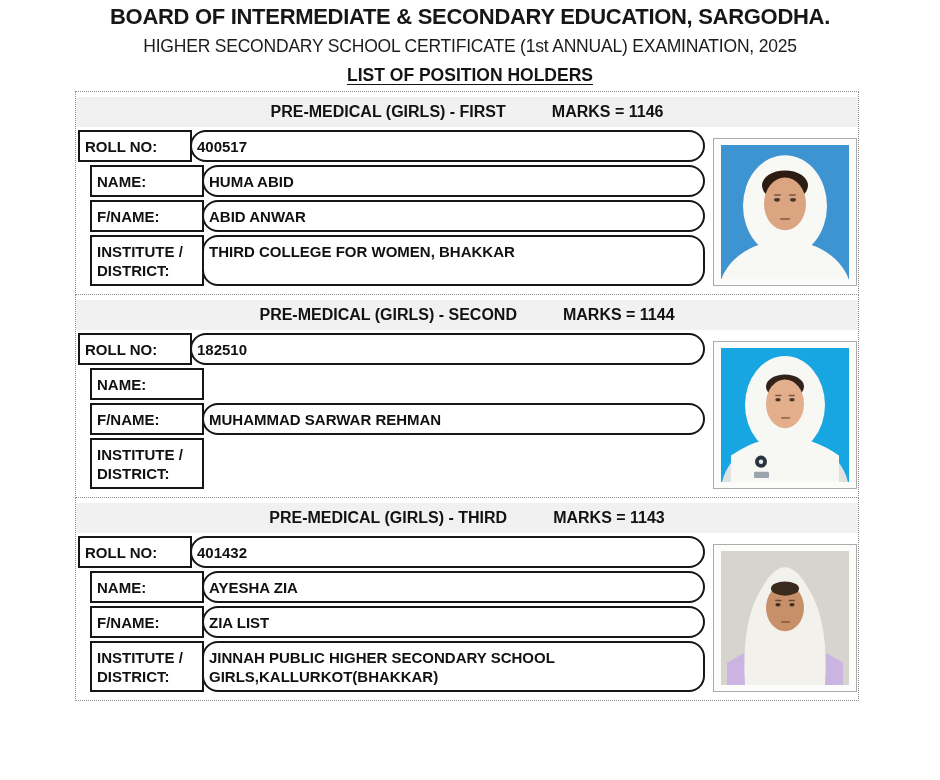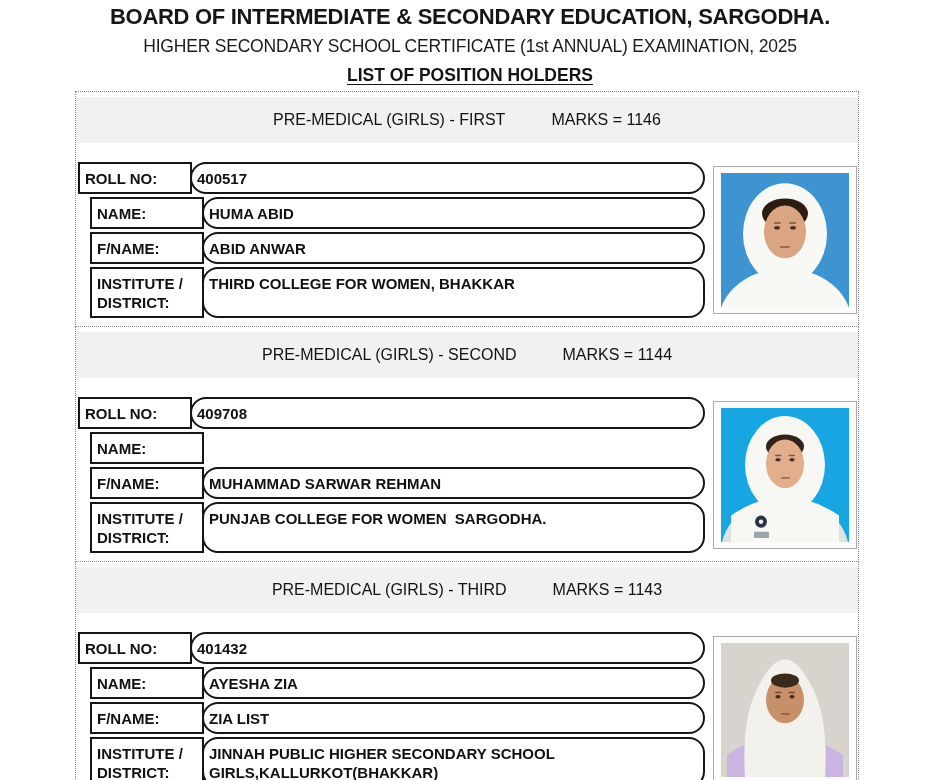--- a/index.html
+++ b/index.html
@@ -24,25 +24,25 @@
     display: inline-block; margin: 8px 0 0; font-size: 17.5px; font-weight: 700;
     text-decoration: underline; text-underline-offset: 3px; color: #141414;
   }
 
   
   .sections { position: absolute; left: 75px; top: 91px; width: 784px; }
   .holder-section { border: 1px dotted #8b8b8b; background: #fff; }
   .holder-section + .holder-section { margin-top: -1px; }
 
   .section-header {
-    margin-top: 5px; height: 46px; background: #f1f1f1;
+    margin-top: 5px; height: 30px; background: #f1f1f1;
     display: flex; align-items: center; justify-content: center; gap: 46px;
-    font-size: 16px; font-weight: 400; color: #121212;
-  }
-  .section-body { display: flex; align-items: flex-start; padding: 3px 0 8px 2px; margin-top: 16px; }
+    font-size: 16px; font-weight: 700; color: #121212;
+  }
+  .section-body { display: flex; align-items: flex-end; padding: 3px 0 8px 2px; }
 
   
   .detail-table { width: 627px; }
   .row { display: flex; align-items: stretch; }
   .row + .row { margin-top: 3px; padding-left: 12px; }
   .cell {
     border: 2px solid #161616; background: #fff;
     font-weight: 700; font-size: 15px; line-height: 19px;
     padding: 5px 6px 4px 5px;
   }
@@ -114,32 +114,31 @@
 
     <section class="holder-section">
       <div class="section-header">
         <span>PRE-MEDICAL (GIRLS) - SECOND</span>
         <span>MARKS = 1144</span>
       </div>
       <div class="section-body">
         <div class="detail-table">
           <div class="row">
             <div class="cell label">ROLL NO:</div>
-            <div class="cell value">409708</div>
+            <div class="cell value">182510</div>
           </div>
           <div class="row">
             <div class="cell label">NAME:</div>
           </div>
           <div class="row">
             <div class="cell label">F/NAME:</div>
             <div class="cell value">MUHAMMAD SARWAR REHMAN</div>
           </div>
           <div class="row">
             <div class="cell label">INSTITUTE / DISTRICT:</div>
-            <div class="cell value">PUNJAB COLLEGE FOR WOMEN  SARGODHA.</div>
           </div>
         </div>
         <div class="photo-frame">
           <svg viewBox="0 0 128 132" preserveAspectRatio="none">
             <rect x="0" y="0" width="128" height="132" fill="#18a6e2"></rect>
             <ellipse cx="64" cy="142" rx="64" ry="54" fill="#dfe2e2"></ellipse>
             <path d="M10,132 L10,106 Q36,88 64,88 Q92,88 118,106 L118,132 Z" fill="#f7f7f4"></path>
             <ellipse cx="64" cy="56" rx="40" ry="48" fill="#f7f7f4"></ellipse>
             <ellipse cx="64" cy="38" rx="19" ry="12" fill="#33221a"></ellipse>
             <ellipse cx="64" cy="55" rx="19" ry="24" fill="#e2ae8c"></ellipse>

